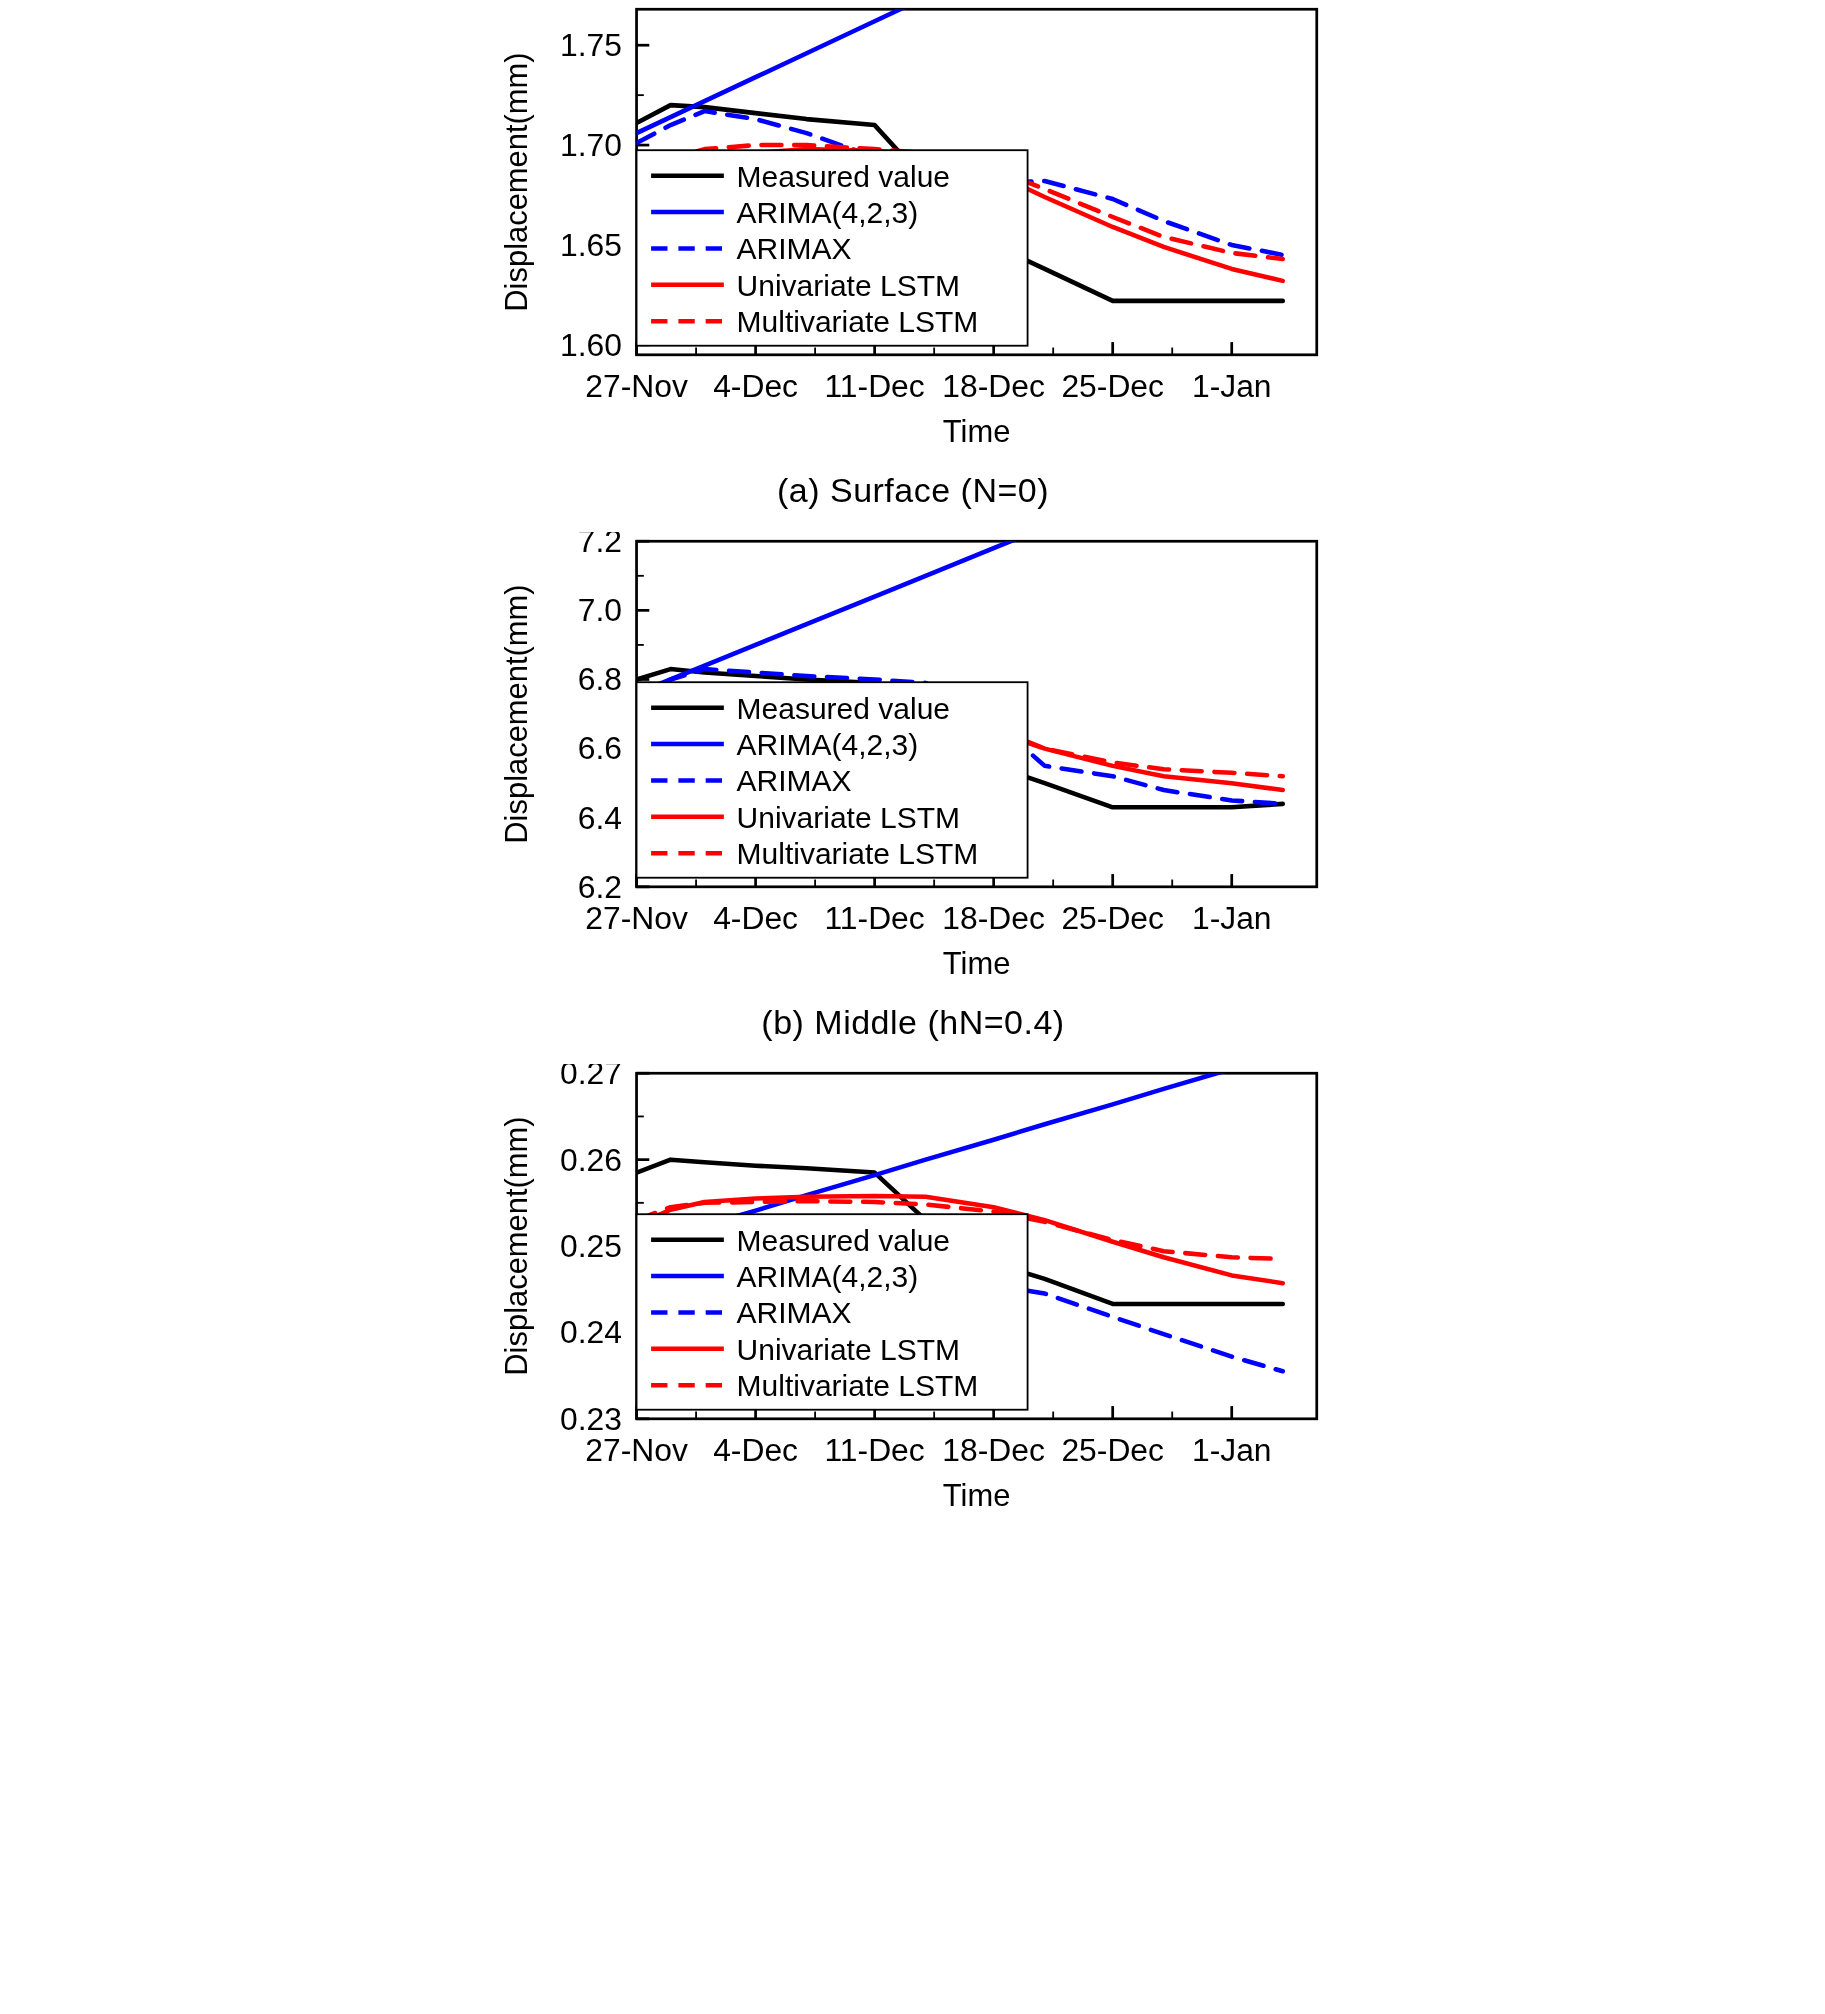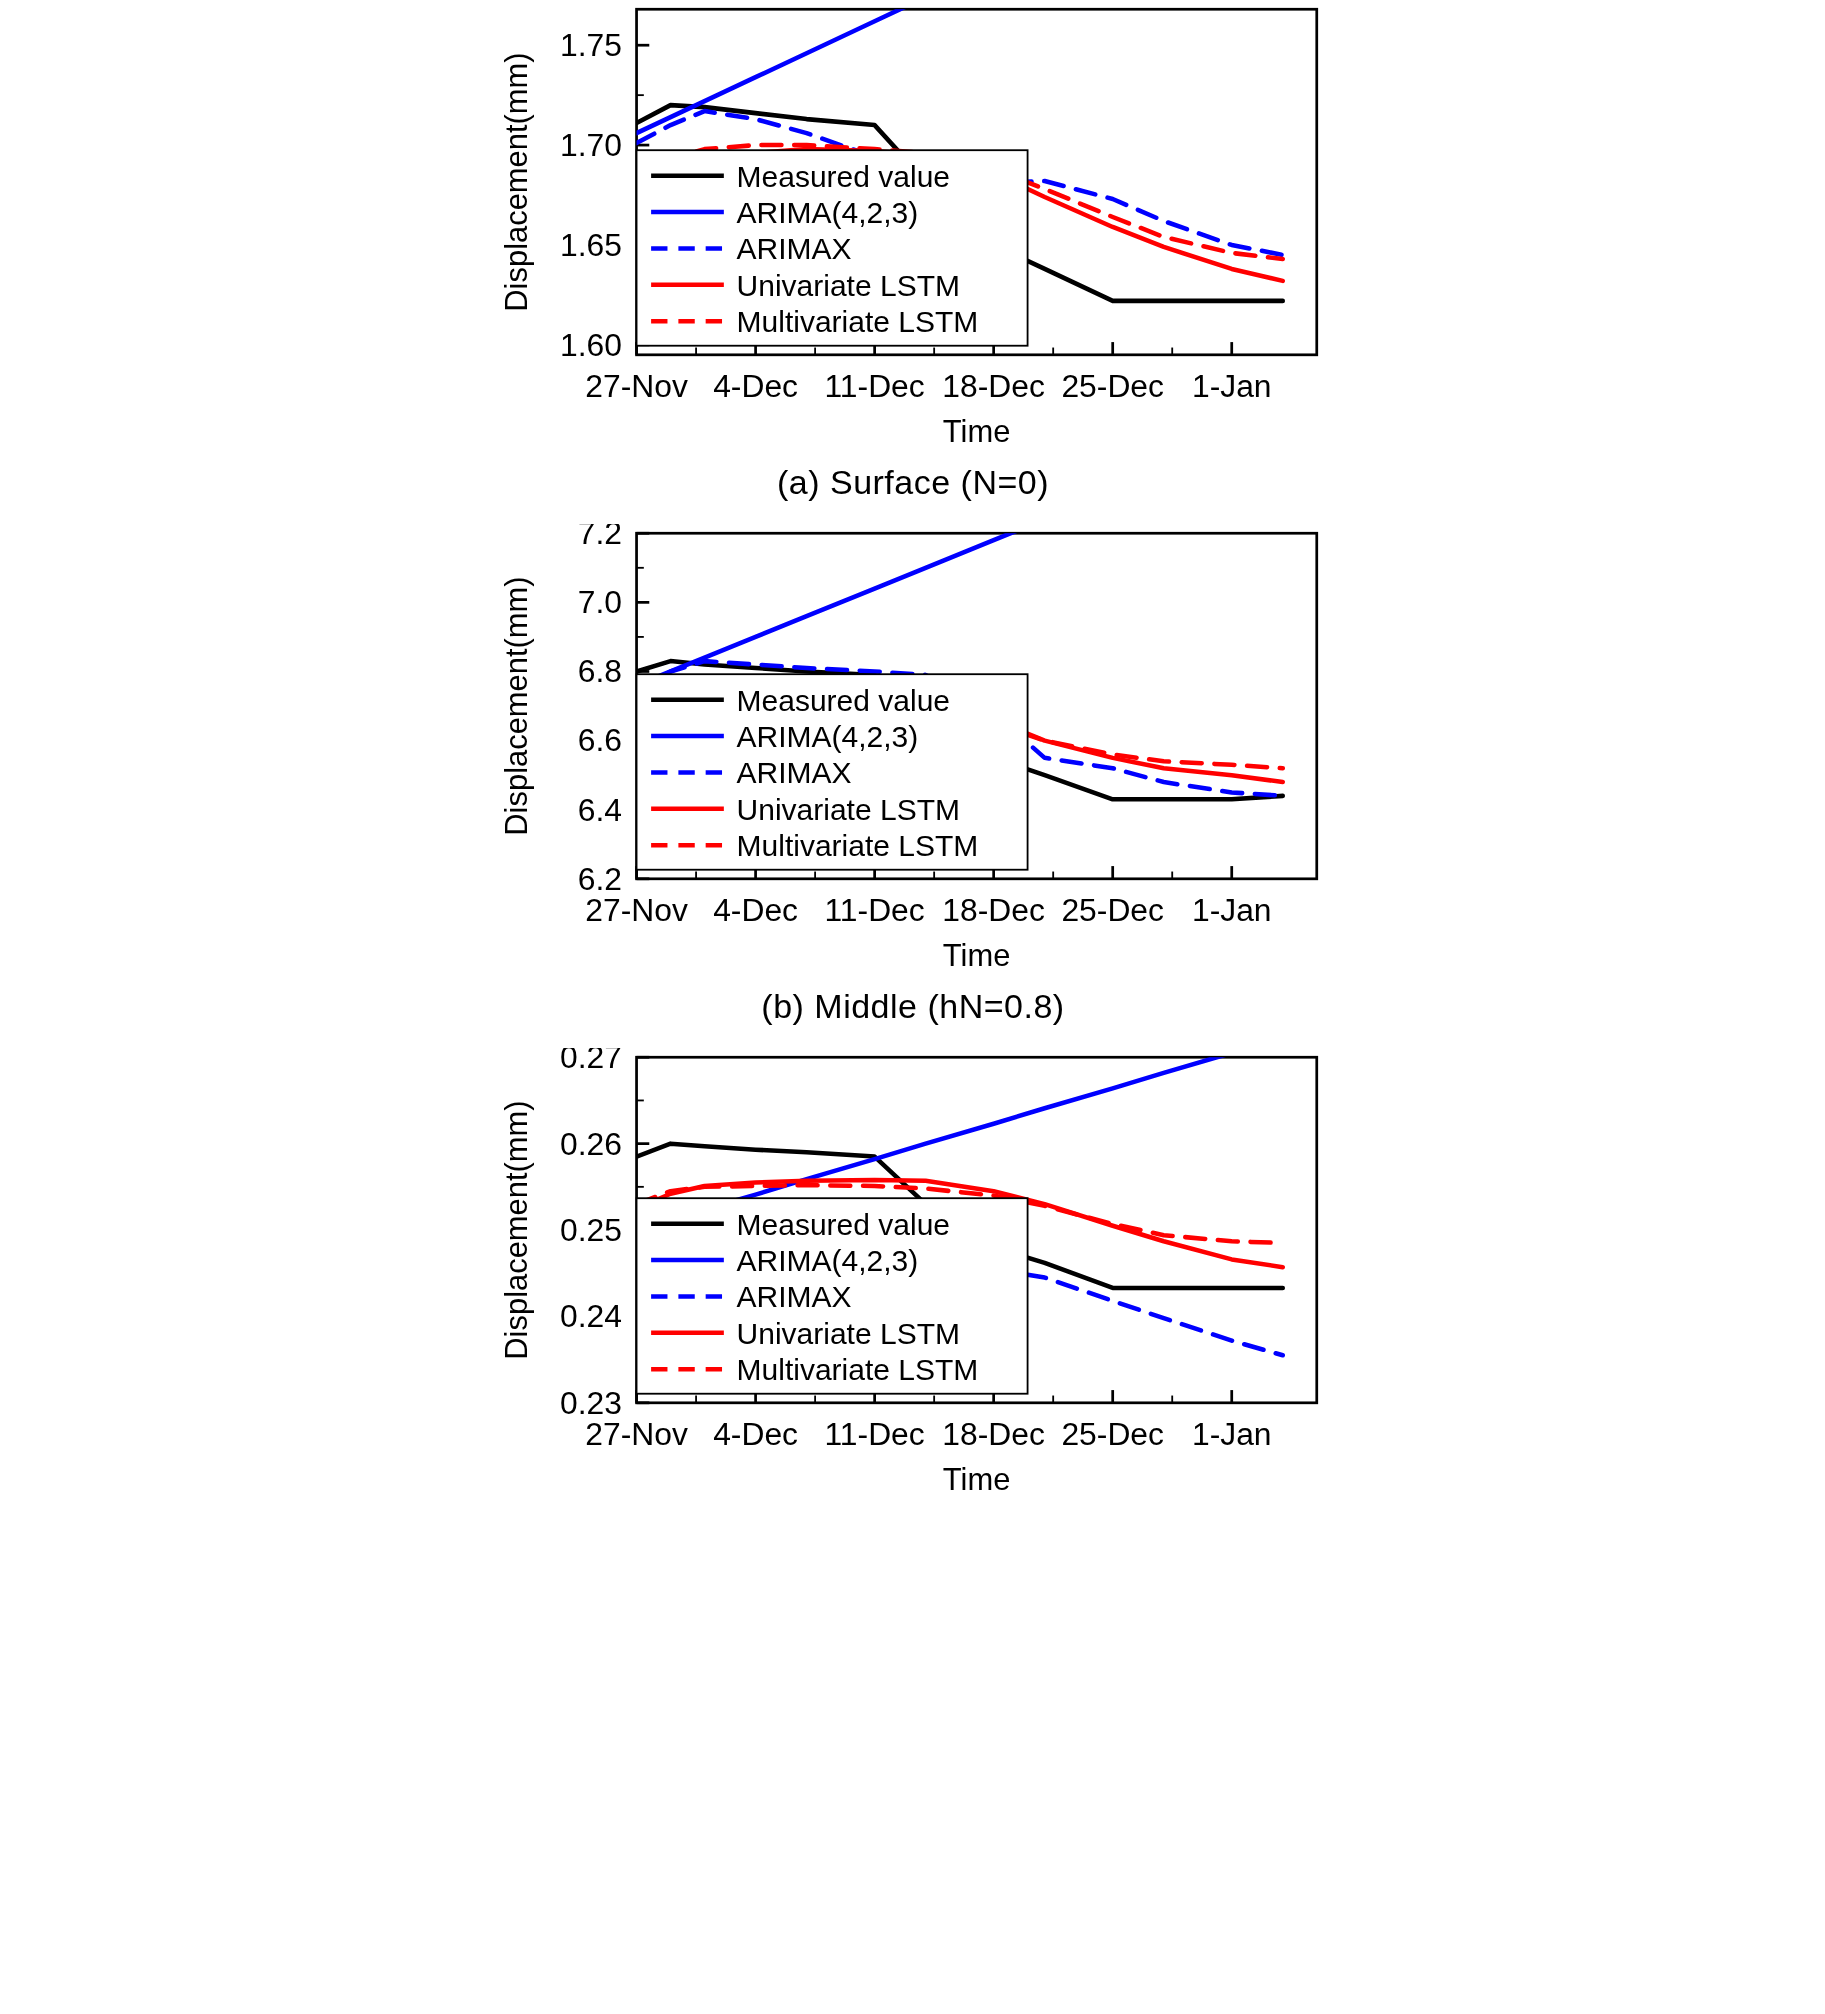--- a/index.html
+++ b/index.html
@@ -1,20 +1,20 @@
 <!DOCTYPE html>
 <html style="font-size:14.5px"><head>
 <meta charset="utf-8">
 <style>
   html,body{margin:0;padding:0;background:#ffffff;}
   body{width:1826px;font-family:"Liberation Sans",sans-serif;color:#000;}
   .figure{width:1826px;}
   .panel{position:relative;width:1826px;}
   .plot-wrap{position:relative;margin:0 auto;}
-  .caption{text-align:center;font-size:34px;margin-top:8px;margin-bottom:22px;letter-spacing:0.5px;}
+  .caption{text-align:center;font-size:34px;margin-top:16px;margin-bottom:22px;letter-spacing:0.5px;}
   svg{display:block;}
   .axis-label{font-size:34px;}
   .tick-label{font-size:35px;}
   .legend-text{font-size:33px;}
 </style>
 </head>
 <body>
 
 <div class="figure">
   <div class="panel">
@@ -140,21 +140,21 @@
             <text x="810" y="245" class="legend-text">ARIMA(4,2,3)</text>
             <line x1="716" y1="273" x2="796" y2="273" stroke="#0000ff" stroke-width="5" stroke-dasharray="18 12"></line>
             <text x="810" y="285" class="legend-text">ARIMAX</text>
             <line x1="716" y1="313" x2="796" y2="313" stroke="#ff0000" stroke-width="5"></line>
             <text x="810" y="325" class="legend-text">Univariate LSTM</text>
             <line x1="716" y1="353" x2="796" y2="353" stroke="#ff0000" stroke-width="5" stroke-dasharray="18 12"></line>
             <text x="810" y="365" class="legend-text">Multivariate LSTM</text>
           </g>
         </svg>
       </div>
-    <div class="caption">(b)  Middle  (hN=0.8)</div>
+    <div class="caption">(b)  Middle  (hN=0.4)</div>
   </div>
   <div class="panel">
     <div class="plot-wrap" id="plot-c">
         <svg width="1826" height="455" viewBox="0 0 2008 500">
           <defs>
             <clipPath id="clip-plot-c">
               <rect x="700" y="10" width="748" height="380"></rect>
             </clipPath>
           </defs>
           <rect x="700" y="10" width="748" height="380" fill="none" stroke="#000" stroke-width="3"></rect>

